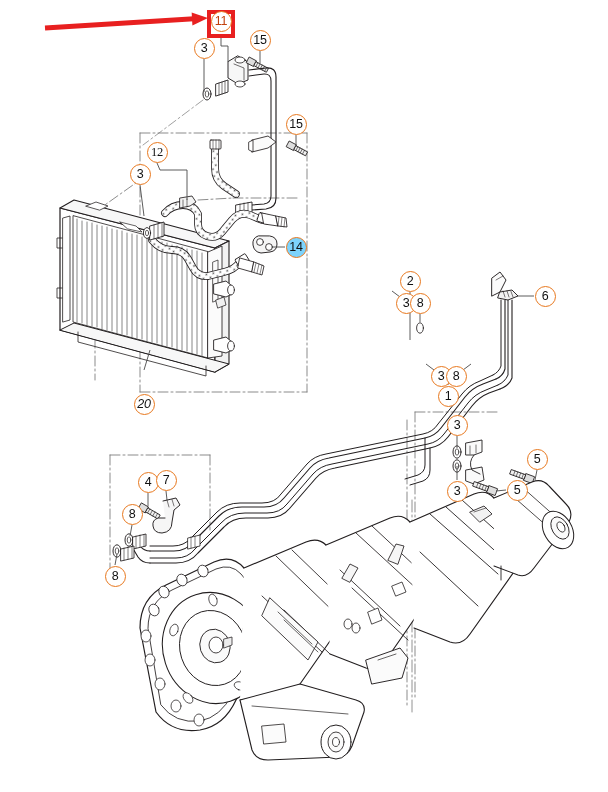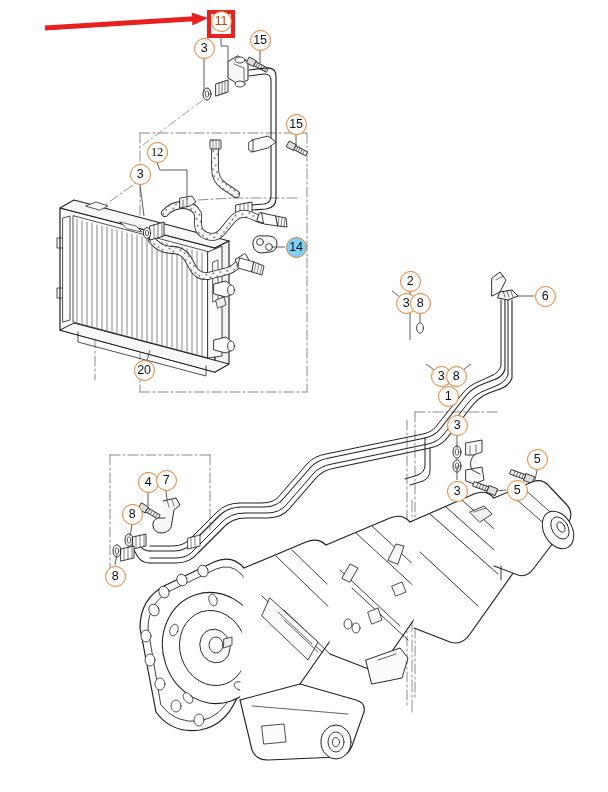--- a/index.html
+++ b/index.html
@@ -494,21 +494,21 @@
   <div class="hl-box" id="hl-box" style="left: 207px; top: 10px; width: 28px; height: 28px; border-color: rgb(232, 32, 32); border-width: 4px;"></div>
 
   <div class="callout-layer" id="callout-layer">
       <div class="callout sm highlighted" style="left: 221px; top: 21px; border-color: rgb(232, 120, 30); background: rgb(255, 255, 255); color: #c2410c;"><span>11</span></div>
       <div class="callout sm" style="left: 204px; top: 48px; border-color: rgb(232, 120, 30); background: rgb(255, 255, 255); color: rgb(17, 17, 17);"><span>3</span></div>
       <div class="callout sm" style="left: 260px; top: 40px; border-color: rgb(232, 120, 30); background: rgb(255, 255, 255); color: rgb(17, 17, 17);"><span>15</span></div>
       <div class="callout sm" style="left: 296px; top: 124px; border-color: rgb(232, 120, 30); background: rgb(255, 255, 255); color: rgb(17, 17, 17);"><span>15</span></div>
       <div class="callout sm" style="left: 157px; top: 152px; border-color: rgb(232, 120, 30); background: rgb(255, 255, 255); color: rgb(17, 17, 17); font-family: Liberation Serif, serif;"><span>12</span></div>
       <div class="callout sm" style="left: 140px; top: 174px; border-color: rgb(232, 120, 30); background: rgb(255, 255, 255); color: rgb(17, 17, 17);"><span>3</span></div>
       <div class="callout sm" style="left: 296px; top: 247px; border-color: rgb(232, 120, 30); background: #7dd3fc; color: rgb(17, 17, 17);"><span>14</span></div>
-      <div class="callout sm" style="left: 144px; top: 370px; border-color: rgb(232, 120, 30); background: rgb(255, 255, 255); color: rgb(17, 17, 17);"><span>20</span></div>
+      <div class="callout sm" style="left: 144px; top: 404px; border-color: rgb(232, 120, 30); background: rgb(255, 255, 255); color: rgb(17, 17, 17); font-style: italic;"><span>20</span></div>
       <div class="callout sm" style="left: 410px; top: 281px; border-color: rgb(232, 120, 30); background: rgb(255, 255, 255); color: rgb(17, 17, 17);"><span>2</span></div>
       <div class="callout sm" style="left: 406px; top: 303px; border-color: rgb(232, 120, 30); background: rgb(255, 255, 255); color: rgb(17, 17, 17);"><span>3</span></div>
       <div class="callout sm" style="left: 420px; top: 303px; border-color: rgb(232, 120, 30); background: rgb(255, 255, 255); color: rgb(17, 17, 17);"><span>8</span></div>
       <div class="callout sm" style="left: 441px; top: 376px; border-color: rgb(232, 120, 30); background: rgb(255, 255, 255); color: rgb(17, 17, 17);"><span>3</span></div>
       <div class="callout sm" style="left: 456px; top: 376px; border-color: rgb(232, 120, 30); background: rgb(255, 255, 255); color: rgb(17, 17, 17);"><span>8</span></div>
       <div class="callout sm" style="left: 448px; top: 396px; border-color: rgb(232, 120, 30); background: rgb(255, 255, 255); color: rgb(17, 17, 17);"><span>1</span></div>
       <div class="callout sm" style="left: 545px; top: 296px; border-color: rgb(232, 120, 30); background: rgb(255, 255, 255); color: rgb(17, 17, 17);"><span>6</span></div>
       <div class="callout sm" style="left: 457px; top: 425px; border-color: rgb(232, 120, 30); background: rgb(255, 255, 255); color: rgb(17, 17, 17);"><span>3</span></div>
       <div class="callout sm" style="left: 457px; top: 491px; border-color: rgb(232, 120, 30); background: rgb(255, 255, 255); color: rgb(17, 17, 17);"><span>3</span></div>
       <div class="callout sm" style="left: 537px; top: 459px; border-color: rgb(232, 120, 30); background: rgb(255, 255, 255); color: rgb(17, 17, 17);"><span>5</span></div>

